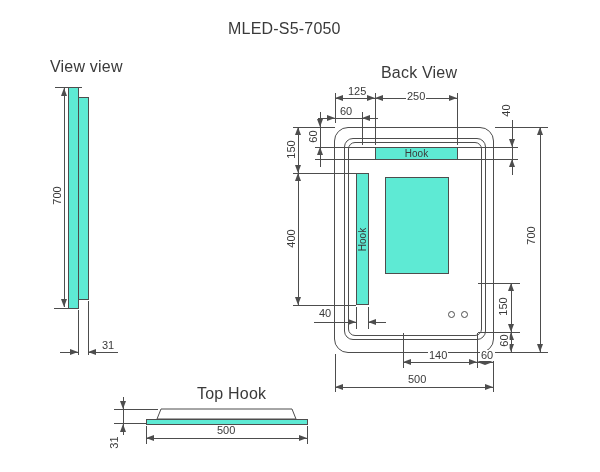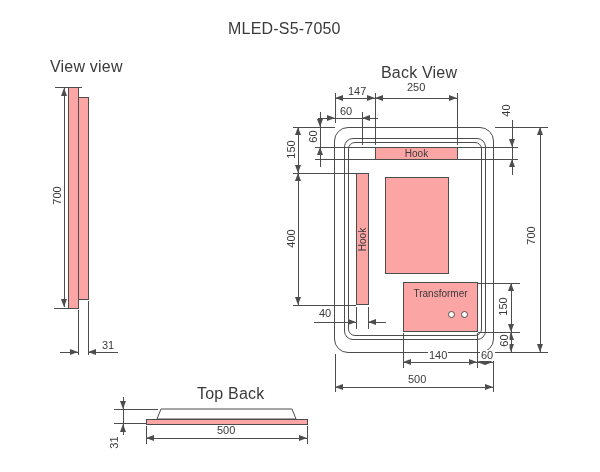--- a/index.html
+++ b/index.html
@@ -2,21 +2,21 @@
 <html><head>
 <meta charset="utf-8">
 <style>
   html,body{margin:0;padding:0;background:#fff;}
   #canvas{
     position:relative;width:600px;height:472px;background:#ffffff;
     font-family:"Liberation Sans","DejaVu Sans",sans-serif;color:#3a3a3a;
     overflow:hidden;
   }
   .ln{position:absolute;background:#4d4d4d;z-index:1;}
-  .box{position:absolute;border:1px solid #4d4d4d;background:#fca5a5;box-sizing:border-box;z-index:2;
+  .box{position:absolute;border:1px solid #4d4d4d;background:#5eead4;box-sizing:border-box;z-index:2;
        display:flex;align-items:center;justify-content:center;}
   .rrect{background:transparent;}
   .lbl{position:absolute;font-size:11px;line-height:1;white-space:nowrap;z-index:3;background:#fff;padding:0 1px;}
   .vtext{transform:rotate(-90deg);transform-origin:center;}
   .vt-label{display:inline-block;}
   .title{font-size:16px;letter-spacing:0.2px;}
   .small{font-size:10px;}
   .arw{position:absolute;width:0;height:0;z-index:2;}
   .arw.r{border-top:3px solid transparent;border-bottom:3px solid transparent;border-left:8px solid #4d4d4d;}
   .arw.l{border-top:3px solid transparent;border-bottom:3px solid transparent;border-right:8px solid #4d4d4d;}
@@ -26,46 +26,43 @@
   svg{position:absolute;z-index:2;}
 </style>
 </head>
 <body>
 
 <div id="canvas">
 
   <span class="lbl title" style="left:227px;top:21px;">MLED-S5-7050</span>
   <span class="lbl title" style="left:49px;top:59px;">View view</span>
   <span class="lbl title" style="left:380px;top:65px;">Back View</span>
-  <span class="lbl title" style="left:196px;top:386px;">Top Back</span>
+  <span class="lbl title" style="left:196px;top:386px;">Top Hook</span>
 
   <div class="box" style="left:68px;top:87px;width:11px;height:222px;"></div>
   <div class="box" style="left:78px;top:97px;width:11px;height:203px;"></div>
   <span class="lbl vtext" style="left:47px;top:190px;">700</span>
   <span class="lbl" style="left:101px;top:340px;">31</span>
 
   <div class="box rrect" style="left:334px;top:127px;width:160px;height:226px;border-radius:14px;"></div>
   <div class="box rrect" style="left:344px;top:138px;width:142px;height:202px;border-radius:9px;"></div>
   <div class="box rrect" style="left:348px;top:142px;width:134px;height:194px;border-radius:7px;"></div>
 
   <div class="box small" style="left:375px;top:147px;width:83px;height:13px;">
     <span>Hook</span>
   </div>
   <div class="box small" style="left:356px;top:173px;width:13px;height:132px;">
     <span class="vtext vt-label">Hook</span>
   </div>
   <div class="box" style="left:385px;top:177px;width:64px;height:97px;"></div>
-  <div class="box small" style="left:403px;top:282px;width:75px;height:50px;align-items:flex-start;padding-top:5px;">
-    <span>Transformer</span>
-  </div>
   <div class="circ" style="left:448px;top:311px;"></div>
   <div class="circ" style="left:461px;top:311px;"></div>
 
-  <span class="lbl" style="left:347px;top:86px;">147</span>
-  <span class="lbl" style="left:406px;top:82px;text-align:center;">250</span>
+  <span class="lbl" style="left:347px;top:86px;">125</span>
+  <span class="lbl" style="left:406px;top:91px;text-align:center;">250</span>
   <span class="lbl" style="left:339px;top:106px;">60</span>
   <span class="lbl vtext" style="left:306px;top:131px;">60</span>
   <span class="lbl vtext" style="left:281px;top:144px;">150</span>
   <span class="lbl vtext" style="left:281px;top:233px;">400</span>
   <span class="lbl" style="left:318px;top:308px;">40</span>
   <span class="lbl vtext" style="left:499px;top:105px;">40</span>
   <span class="lbl vtext" style="left:521px;top:230px;">700</span>
   <span class="lbl vtext" style="left:493px;top:301px;">150</span>
   <span class="lbl vtext" style="left:497px;top:335px;">60</span>
   <span class="lbl" style="left:428px;top:350px;">140</span>

